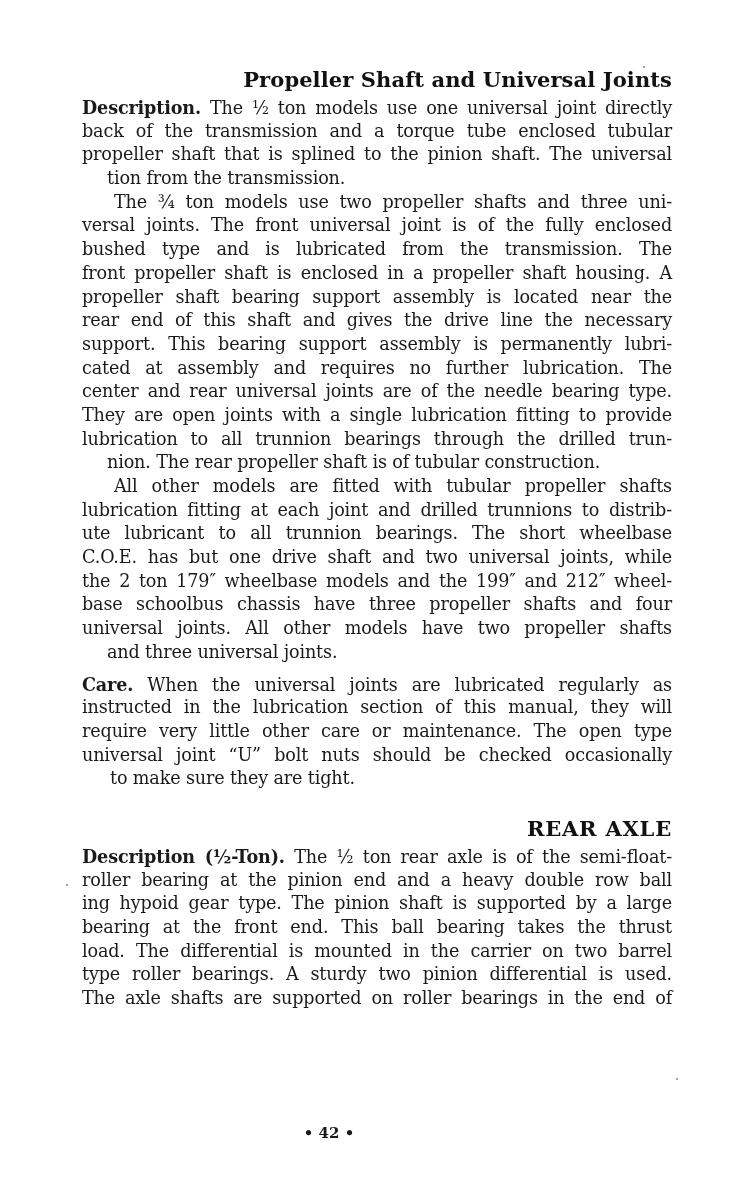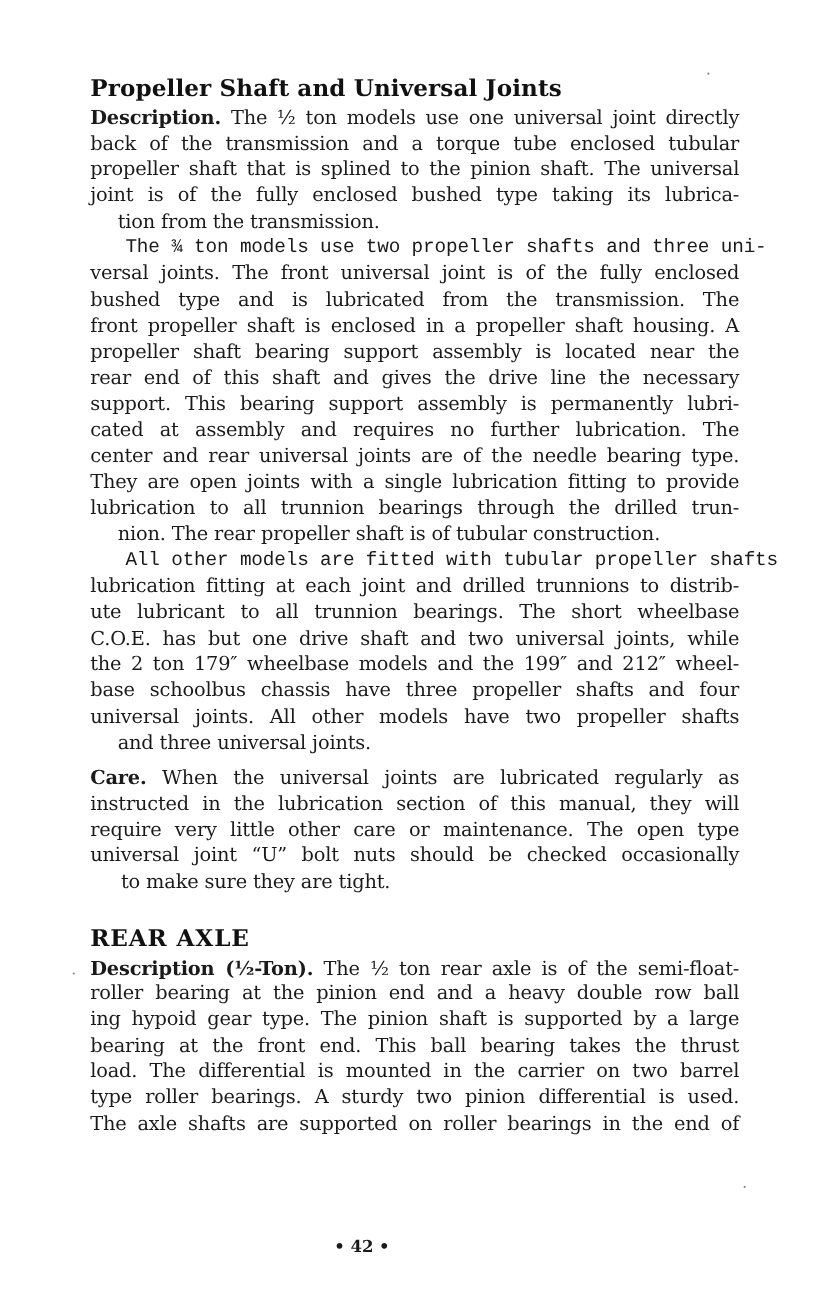--- a/index.html
+++ b/index.html
@@ -15,21 +15,21 @@
       font-family: "DejaVu Serif", "Liberation Serif", serif;
       color: #1a1a1a;
     }
     .page {
       position: absolute;
       left: 82px;
       top: 66px;
       width: 590px;
     }
     .heading {
-      text-align: left;
+      text-align: right;
       font-weight: bold;
       font-size: 21px;
       line-height: 28px;
       margin: 0;
       color: #111;
       letter-spacing: 0.1px;
     }
     .heading.upper {
       letter-spacing: 0.8px;
     }
@@ -45,21 +45,20 @@
       text-align: justify;
       text-align-last: justify;
       letter-spacing: -0.15px;
     }
     .line.last {
       text-align-last: left;
       margin-left: 25px;
     }
     .line.indent {
       padding-left: 32px;
-      font-family: Liberation Mono, monospace;
     }
     .line.slight {
       padding-left: 3px;
     }
     .runin {
       font-weight: bold;
     }
     .gap-small { height: 8px; }
     .gap-head  { height: 24px; }
     .gap-top   { height: 2px; }
@@ -86,21 +85,20 @@
 
 <div class="page">
 
   <h2 class="heading">Propeller Shaft and Universal Joints</h2>
   <div class="gap-top"></div>
 
   <div class="para">
     <span class="line"><span class="runin">Description.</span><span> The ½ ton models use one universal joint directly</span></span>
     <span class="line">back of the transmission and a torque tube enclosed tubular</span>
     <span class="line">propeller shaft that is splined to the pinion shaft. The universal</span>
-    <span class="line">joint is of the fully enclosed bushed type taking its lubrica-</span>
     <span class="line last">tion from the transmission.</span>
   </div>
 
   <div class="para">
     <span class="line indent">The ¾ ton models use two propeller shafts and three uni-</span>
     <span class="line">versal joints. The front universal joint is of the fully enclosed</span>
     <span class="line">bushed type and is lubricated from the transmission. The</span>
     <span class="line">front propeller shaft is enclosed in a propeller shaft housing. A</span>
     <span class="line">propeller shaft bearing support assembly is located near the</span>
     <span class="line">rear end of this shaft and gives the drive line the necessary</span>

